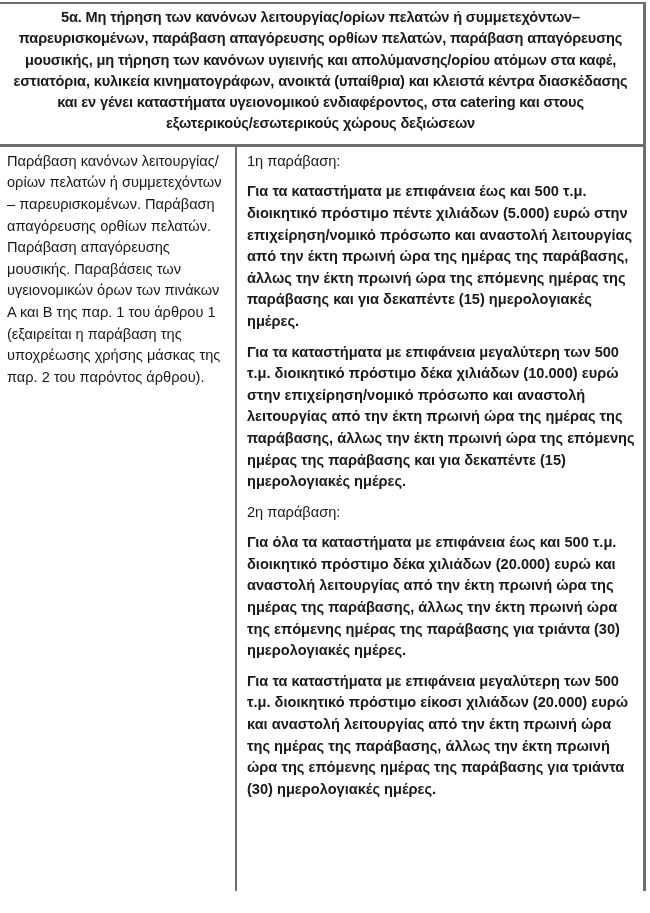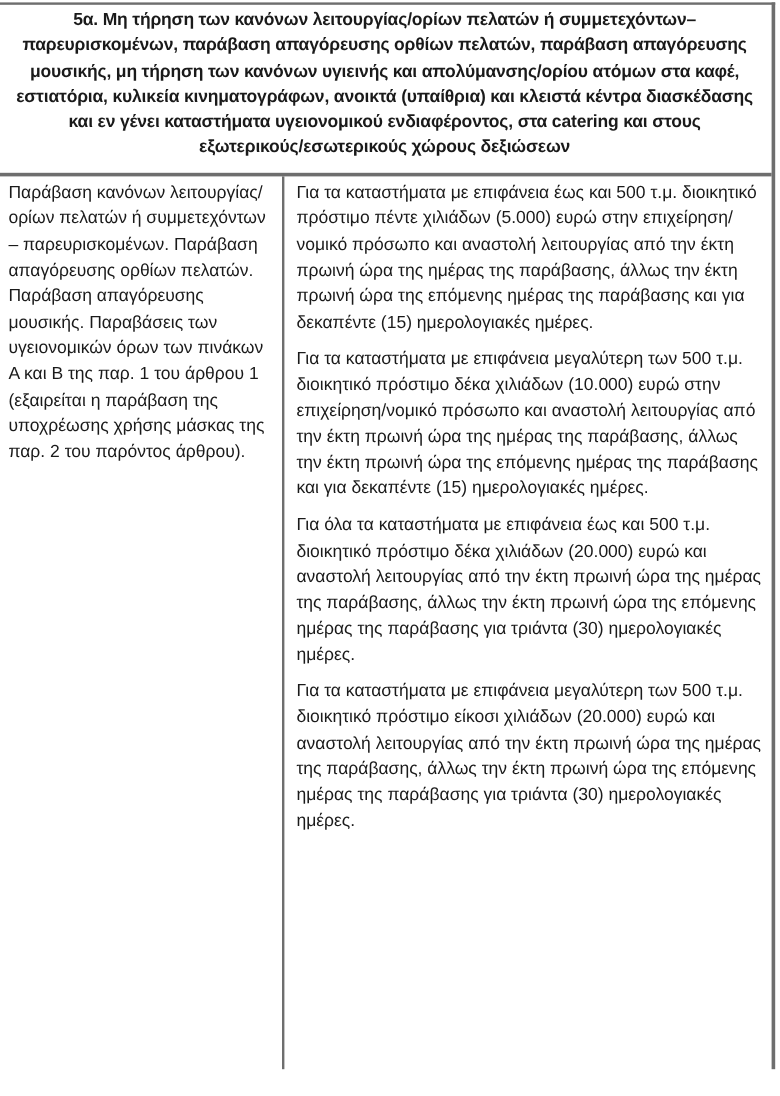--- a/index.html
+++ b/index.html
@@ -46,32 +46,35 @@
     line-height: 21.6px;
   }
   .right-cell {
     flex: 1;
     padding: 4px 8px 0 10px;
     font-size: 14.6px;
     line-height: 21.6px;
   }
   .right-cell p {
     margin: 0 0 9px 0;
+    font-weight: bold;
   }
   .violation-label {
     margin-bottom: 9px;
   }
 </style>
 </head>
 <body>
 
 <div class="doc-table">
   <div class="header-cell">5α. Μη τήρηση των κανόνων λειτουργίας/ορίων πελατών ή συμμετεχόντων–παρευρισκομένων, παράβαση απαγόρευσης ορθίων πελατών, παράβαση απαγόρευσης μουσικής, μη τήρηση των κανόνων υγιεινής και απολύμανσης/ορίου ατόμων στα καφέ, εστιατόρια, κυλικεία κινηματογράφων, ανοικτά (υπαίθρια) και κλειστά κέντρα διασκέδασης και εν γένει καταστήματα υγειονομικού ενδιαφέροντος, στα catering και στους εξωτερικούς/εσωτερικούς χώρους δεξιώσεων</div>
   <div class="body-row">
     <div class="left-cell">Παράβαση κανόνων λειτουργίας/ορίων πελατών ή συμμετεχόντων – παρευρισκομένων. Παράβαση απαγόρευσης ορθίων πελατών. Παράβαση απαγόρευσης μουσικής. Παραβάσεις των υγειονομικών όρων των πινάκων Α και Β της παρ. 1 του άρθρου 1 (εξαιρείται η παράβαση της υποχρέωσης χρήσης μάσκας της παρ. 2 του παρόντος άρθρου).</div>
     <div class="right-cell">
+      <div class="violation-label">1η παράβαση:</div>
       <p>Για τα καταστήματα με επιφάνεια έως και 500 τ.μ. διοικητικό πρόστιμο πέντε χιλιάδων (5.000) ευρώ στην επιχείρηση/νομικό πρόσωπο και αναστολή λειτουργίας από την έκτη πρωινή ώρα της ημέρας της παράβασης, άλλως την έκτη πρωινή ώρα της επόμενης ημέρας της παράβασης και για δεκαπέντε (15) ημερολογιακές ημέρες.</p>
       <p>Για τα καταστήματα με επιφάνεια μεγαλύτερη των 500 τ.μ. διοικητικό πρόστιμο δέκα χιλιάδων (10.000) ευρώ στην επιχείρηση/νομικό πρόσωπο και αναστολή λειτουργίας από την έκτη πρωινή ώρα της ημέρας της παράβασης, άλλως την έκτη πρωινή ώρα της επόμενης ημέρας της παράβασης και για δεκαπέντε (15) ημερολογιακές ημέρες.</p>
+      <div class="violation-label">2η παράβαση:</div>
       <p>Για όλα τα καταστήματα με επιφάνεια έως και 500 τ.μ. διοικητικό πρόστιμο δέκα χιλιάδων (20.000) ευρώ και αναστολή λειτουργίας από την έκτη πρωινή ώρα της ημέρας της παράβασης, άλλως την έκτη πρωινή ώρα της επόμενης ημέρας της παράβασης για τριάντα (30) ημερολογιακές ημέρες.</p>
       <p>Για τα καταστήματα με επιφάνεια μεγαλύτερη των 500 τ.μ. διοικητικό πρόστιμο είκοσι χιλιάδων (20.000) ευρώ και αναστολή λειτουργίας από την έκτη πρωινή ώρα της ημέρας της παράβασης, άλλως την έκτη πρωινή ώρα της επόμενης ημέρας της παράβασης για τριάντα (30) ημερολογιακές ημέρες.</p>
     </div>
   </div>
 </div>
 
 </body></html>

